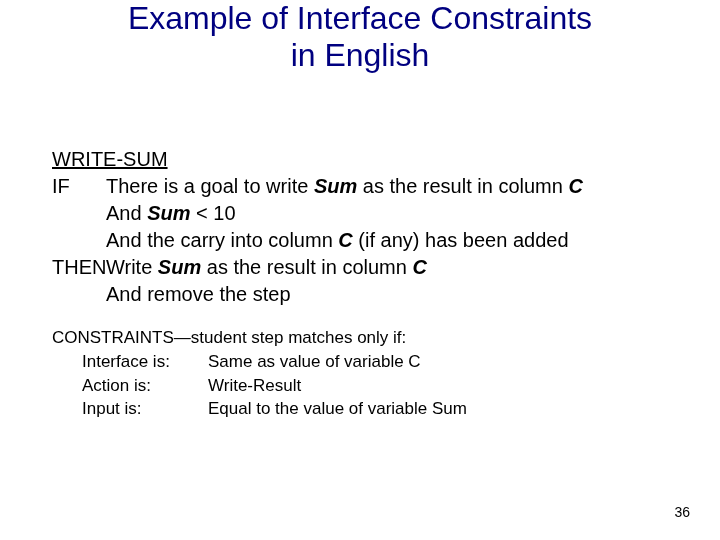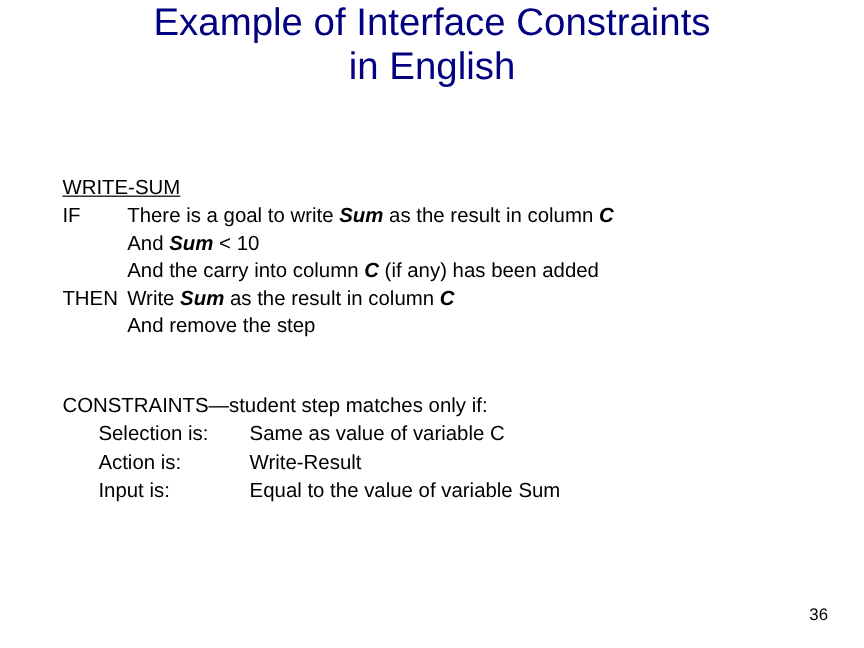--- a/index.html
+++ b/index.html
@@ -22,21 +22,21 @@
     color: #000080;
     font-size: 32px;
     text-align: center;
     line-height: 1.15;
     font-family: Verdana, Geneva, sans-serif;
   }
   .body {
     position: absolute;
     left: 52px;
     top: 146px;
-    font-size: 17px;
+    font-size: 20px;
     line-height: 1.35;
   }
   .rule-name {
     text-decoration: underline;
   }
   .row {
     display: flex;
   }
   .kw {
     width: 54px;
@@ -102,21 +102,21 @@
     </div>
     <div class="row">
       <div class="kw"></div>
       <div>And remove the step</div>
     </div>
   </div>
 
   <div class="constraints">
     <div class="hdr">CONSTRAINTS—student step matches only if:</div>
     <div class="crow">
-      <div class="cleft">Selection is:</div>
+      <div class="cleft">Interface is:</div>
       <div class="cright">Same as value of variable C</div>
     </div>
     <div class="crow">
       <div class="cleft">Action is:</div>
       <div class="cright">Write-Result</div>
     </div>
     <div class="crow">
       <div class="cleft">Input is:</div>
       <div class="cright">Equal to the value of variable Sum</div>
     </div>

